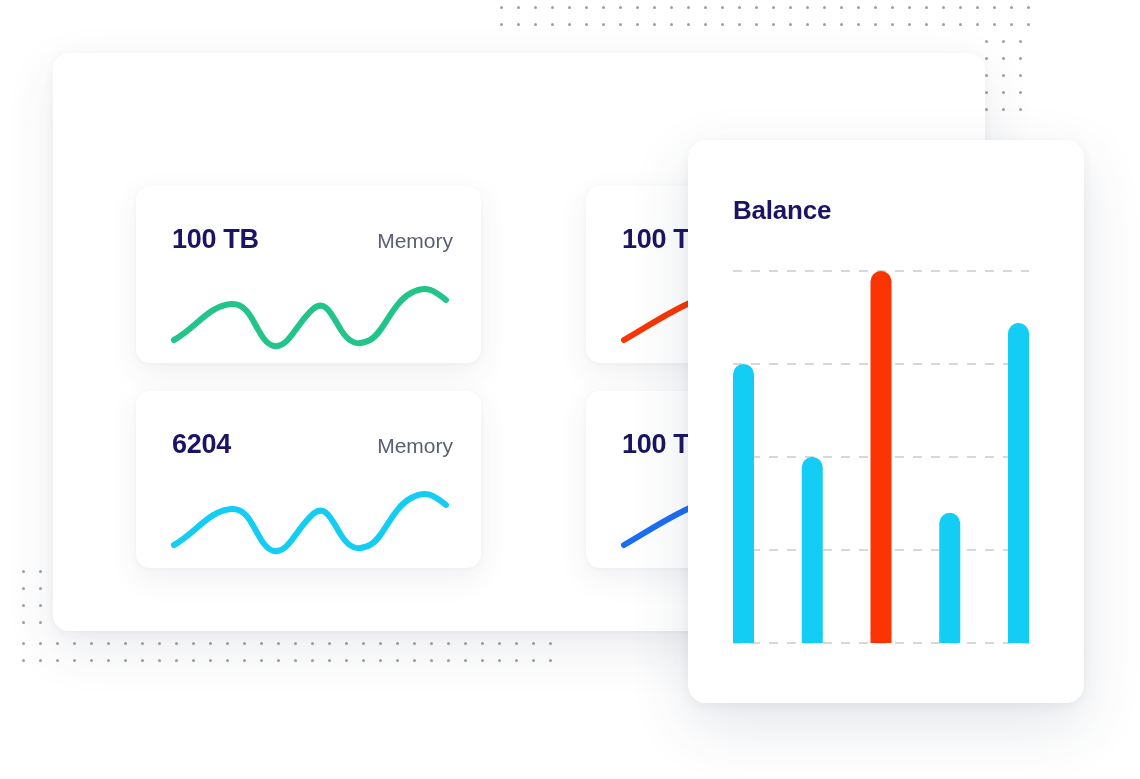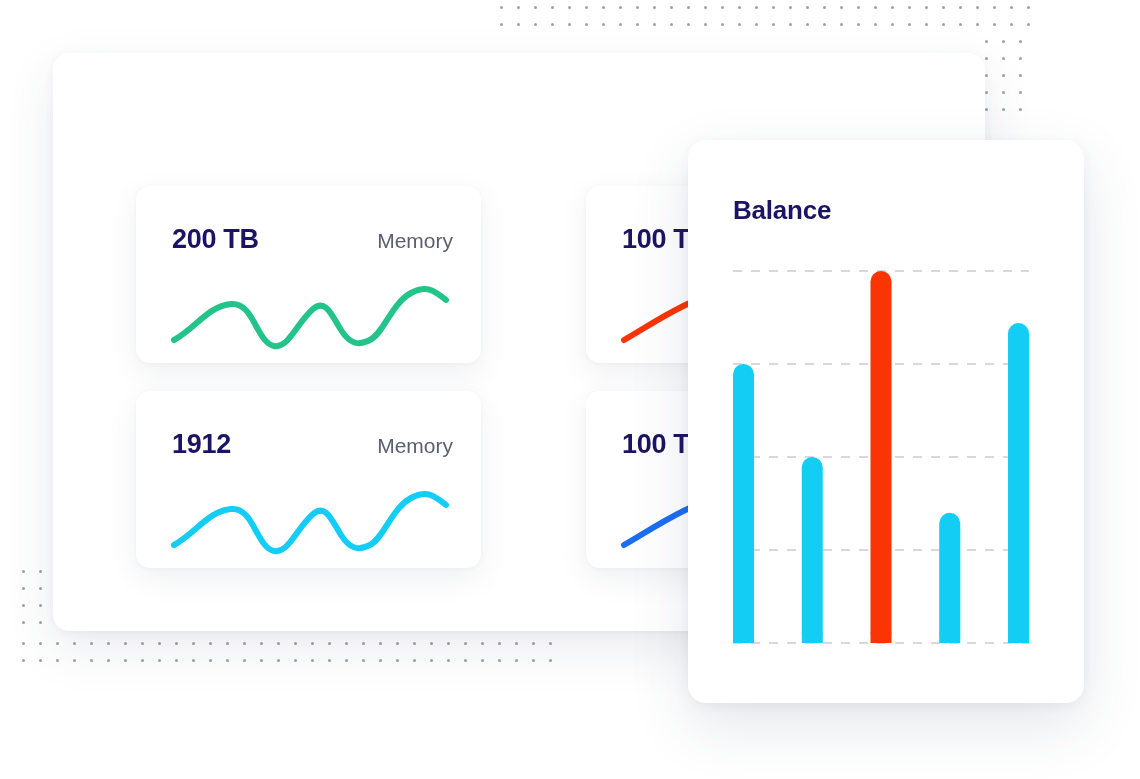--- a/index.html
+++ b/index.html
@@ -247,21 +247,21 @@
         <div class="dot" style="margin-right: 14px; background: rgb(139, 143, 153);"></div>
         <div class="dot" style="margin-right: 14px; background: rgb(139, 143, 153);"></div>
         <div class="dot" style="margin-right: 14px; background: rgb(139, 143, 153);"></div>
       </div>
     </div>
 
   <div id="main-panel">
 
     <div class="stat-card" style="left:83px;top:133px;width:345px;height:177px;">
       <div class="card-head">
-        <span class="card-value">200 TB</span>
+        <span class="card-value">100 TB</span>
         <span class="card-label">Memory</span>
       </div>
       <div class="card-spark">
         <svg viewBox="0 0 345 99" preserveAspectRatio="none">
           <path d="M38,76 C60,64 72,42 95,40 C118,38 120,78 138,82 C152,85 160,60 177,45 C190,34 196,52 205,66 C214,80 222,82 234,76 C248,69 255,40 275,29 C292,20 300,28 310,36" fill="none" stroke="#22c48a" stroke-width="6" stroke-linecap="round" stroke-linejoin="round"></path>
         </svg>
       </div>
     </div>
 
     <div class="stat-card" style="left:533px;top:133px;width:345px;height:177px;">
@@ -271,21 +271,21 @@
       </div>
       <div class="card-spark">
         <svg viewBox="0 0 345 99" preserveAspectRatio="none">
           <path d="M38,76 C70,58 110,28 155,25 C200,22 235,40 262,56" fill="none" stroke="#fa3403" stroke-width="6" stroke-linecap="round" stroke-linejoin="round"></path>
         </svg>
       </div>
     </div>
 
     <div class="stat-card" style="left:83px;top:338px;width:345px;height:177px;">
       <div class="card-head">
-        <span class="card-value">1912</span>
+        <span class="card-value">6204</span>
         <span class="card-label">Memory</span>
       </div>
       <div class="card-spark">
         <svg viewBox="0 0 345 99" preserveAspectRatio="none">
           <path d="M38,76 C60,64 72,42 95,40 C118,38 120,78 138,82 C152,85 160,60 177,45 C190,34 196,52 205,66 C214,80 222,82 234,76 C248,69 255,40 275,29 C292,20 300,28 310,36" fill="none" stroke="#14cdf4" stroke-width="6" stroke-linecap="round" stroke-linejoin="round"></path>
         </svg>
       </div>
     </div>
 
     <div class="stat-card" style="left:533px;top:338px;width:345px;height:177px;">

